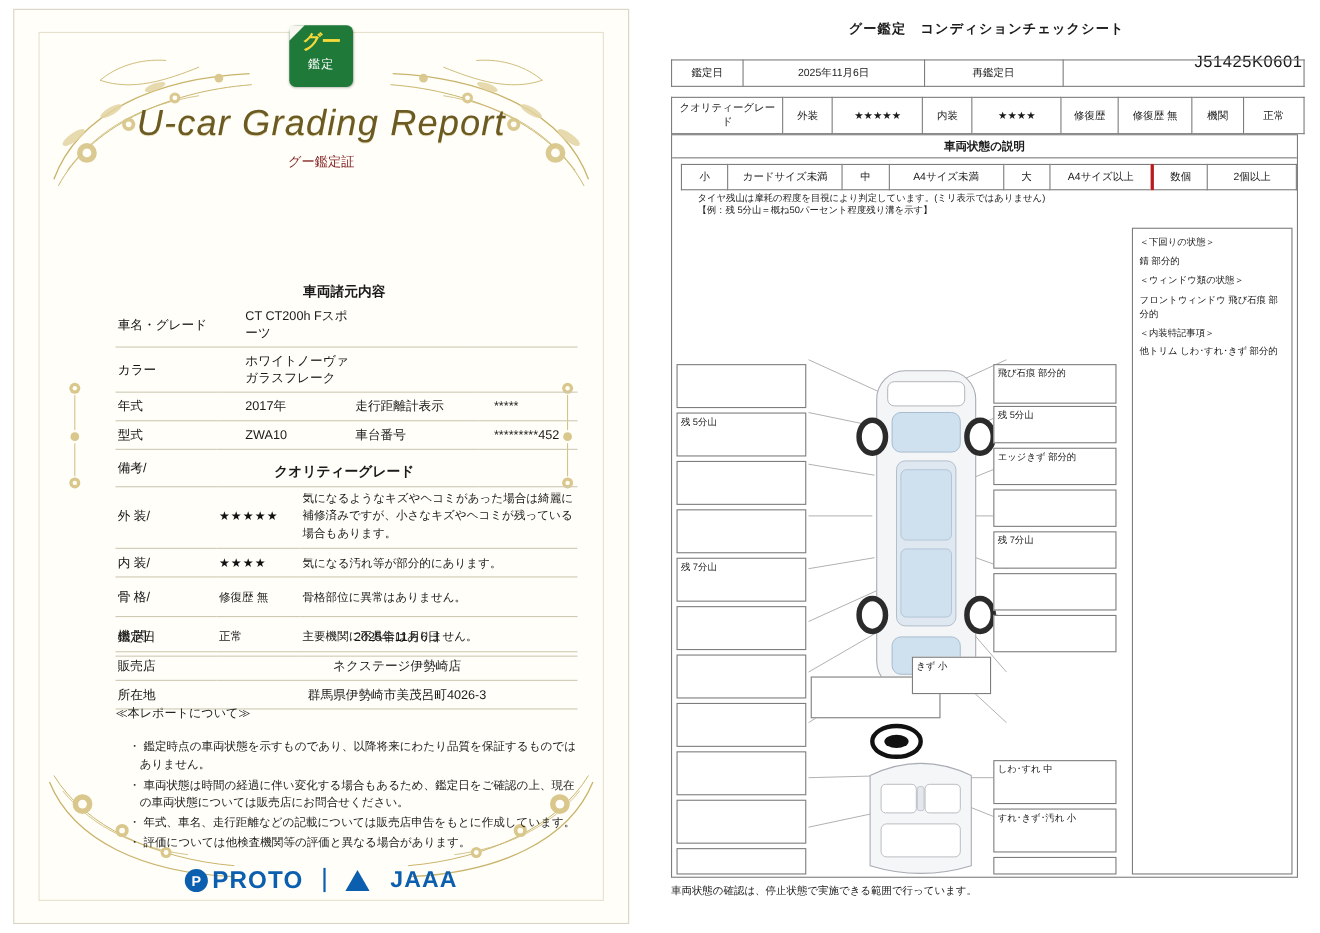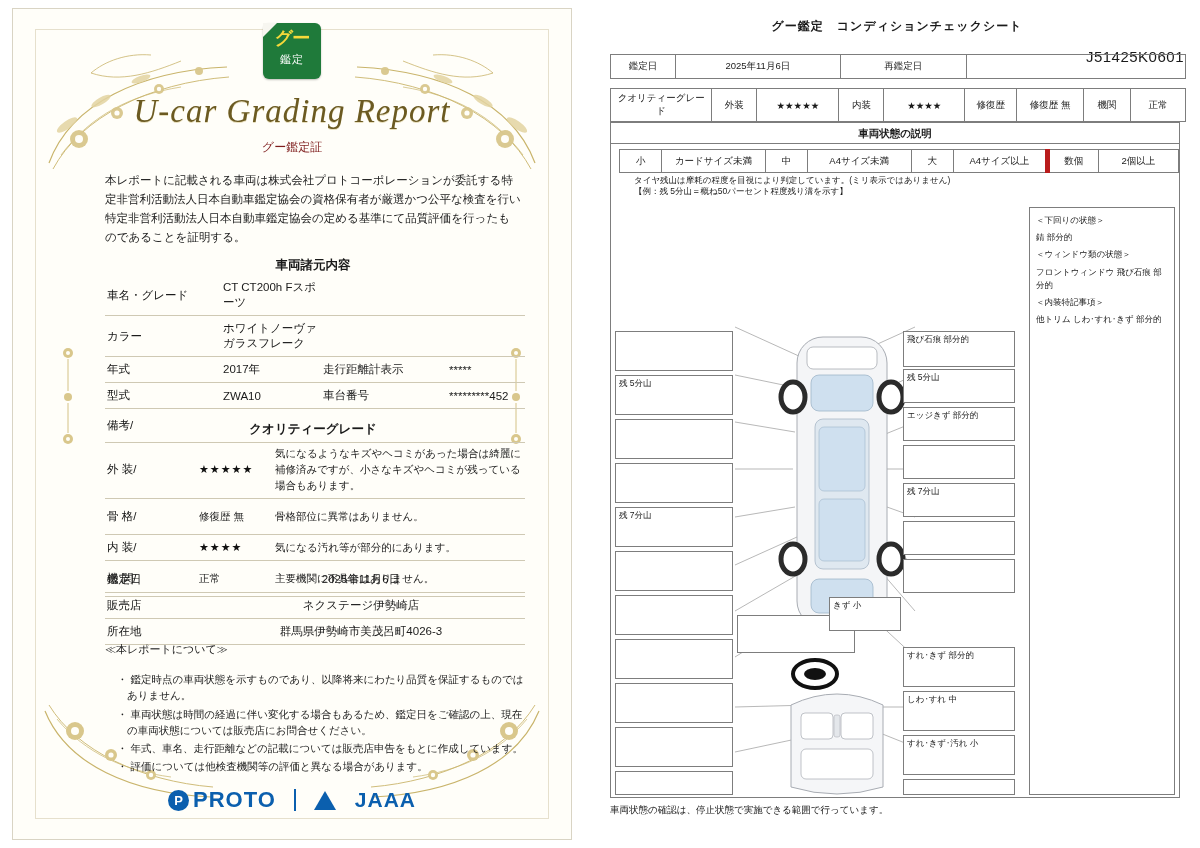--- a/index.html
+++ b/index.html
@@ -44,21 +44,21 @@
   .badge-top{
     color:#f6d93a;font-weight:bold;font-size:18px;text-align:center;
     line-height:30px;letter-spacing:-1px;
   }
   .badge-bot{
     color:#ffffff;font-size:11px;text-align:center;line-height:12px;
     letter-spacing:1px;
   }
   .cert-title{
     position:absolute;left:0;right:0;top:84px;text-align:center;
-    font-family:Liberation Serif, serif;
+    font-family:Liberation Sans, sans-serif;
     font-style:italic;font-size:33px;color:#6b5a22;
     letter-spacing:1px;
     text-shadow:0 1px 0 #e8dfbc;
   }
   .cert-subtitle{
     position:absolute;left:0;right:0;top:130px;text-align:center;
     font-size:12px;color:#7f1d1d;
   }
   .cert-desc{
     position:absolute;left:92px;right:50px;top:162px;
@@ -277,21 +277,20 @@
 
     <div class="logo-badge">
       <div class="badge-shape">
         <div class="badge-top">グー</div>
         <div class="badge-bot">鑑定</div>
       </div>
     </div>
 
     <div class="cert-title">U-car Grading Report</div>
     <div class="cert-subtitle">グー鑑定証</div>
-    <div class="cert-desc">本レポートに記載される車両は株式会社プロトコーポレーションが委託する特定非営利活動法人日本自動車鑑定協会の資格保有者が厳選かつ公平な検査を行い特定非営利活動法人日本自動車鑑定協会の定める基準にて品質評価を行ったものであることを証明する。</div>
 
     <div class="sec-title" style="top:248px;">車両諸元内容</div>
 
     <table class="spec" style="left:92px;top:266px;width:420px;">
       <tbody>
           <tr class="row-line">
         <td class="lbl">車名・グレード</td>
         <td style="padding-left:26px;">CT CT200h Fスポーツ</td>
         <td></td>
             <td></td>
@@ -326,28 +325,28 @@
     <div class="sec-title" style="top:412px;">クオリティーグレード</div>
 
     <table class="spec" style="left:92px;top:432px;width:420px;">
       <tbody>
           <tr class="row-line">
         <td class="lbl" style="width:46px;">外 装/</td>
         <td class="stars" style="width:72px;">★★★★★</td>
         <td style="font-size:10.5px;line-height:1.5;">気になるようなキズやヘコミがあった場合は綺麗に補修済みですが、小さなキズやヘコミが残っている場合もあります。</td>
       </tr>
       <tr class="row-line">
+        <td class="lbl">内 装/</td>
+        <td class="stars">★★★★</td>
+        <td style="font-size:10.5px;">気になる汚れ等が部分的にあります。</td>
+      </tr>
+      <tr class="row-line">
         <td class="lbl" style="padding-top:10px;padding-bottom:10px;">骨 格/</td>
         <td style="font-size:10.5px;">修復歴 無</td>
         <td style="font-size:10.5px;">骨格部位に異常はありません。</td>
-      </tr>
-      <tr class="row-line">
-        <td class="lbl">内 装/</td>
-        <td class="stars">★★★★</td>
-        <td style="font-size:10.5px;">気になる汚れ等が部分的にあります。</td>
       </tr>
       <tr class="row-line">
         <td class="lbl" style="padding-top:10px;padding-bottom:10px;">機 関/</td>
         <td style="font-size:10.5px;">正常</td>
         <td style="font-size:10.5px;">主要機関に不具合はありません。</td>
       </tr>
     </tbody>
       </table>
 
     <table class="spec" style="left:92px;top:558px;width:420px;">
@@ -426,21 +425,21 @@
 
       <table class="grid size-row">
         <tbody>
             <tr>
           <td class="t-hdr" style="width:36px;">小</td>
           <td style="width:110px;text-align:center;">カードサイズ未満</td>
           <td class="t-hdr" style="width:36px;">中</td>
           <td style="width:110px;text-align:center;">A4サイズ未満</td>
           <td class="t-hdr" style="width:36px;">大</td>
           <td style="width:96px;text-align:center;">A4サイズ以上</td>
-          <td class="t-hdr" style="width:44px;border-left:5px solid #b91c1c;">数個</td>
+          <td class="t-hdr" style="width:44px;border-left:3px solid #b91c1c;">数個</td>
           <td style="width:82px;text-align:center;">2個以上</td>
         </tr>
       </tbody>
         </table>
 
       <div class="tyre-note">
         <div>タイヤ残山は摩耗の程度を目視により判定しています。(ミリ表示ではありません)</div>
         <div>【例：残 5分山＝概ね50パーセント程度残り溝を示す】</div>
       </div>
 
@@ -502,21 +501,20 @@
         <div class="cell" style="left:122px;top:408px;width:118px;height:38px;"></div>
 
         <div class="cell" style="left:288px;top:124px;width:112px;height:36px;">飛び石痕 部分的</div>
         <div class="cell" style="left:288px;top:162px;width:112px;height:34px;">残 5分山</div>
         <div class="cell" style="left:288px;top:200px;width:112px;height:34px;">エッジきず 部分的</div>
         <div class="cell" style="left:288px;top:238px;width:112px;height:34px;"></div>
         <div class="cell" style="left:288px;top:276px;width:112px;height:34px;">残 7分山</div>
         <div class="cell" style="left:288px;top:314px;width:112px;height:34px;"></div>
         <div class="cell" style="left:288px;top:352px;width:112px;height:34px;"></div>
         <div class="cell" style="left:214px;top:390px;width:72px;height:34px;">きず 小</div>
-        <div class="cell" style="left:288px;top:440px;width:112px;height:40px;">すれ･きず 部分的</div>
         <div class="cell" style="left:288px;top:484px;width:112px;height:40px;">しわ･すれ 中</div>
         <div class="cell" style="left:288px;top:528px;width:112px;height:40px;">すれ･きず･汚れ 小</div>
         <div class="cell" style="left:288px;top:572px;width:112px;height:16px;"></div>
       </div>
 
       <div class="right-notes">
         <div>＜下回りの状態＞</div>
         <div>錆 部分的</div>
         <div>＜ウィンドウ類の状態＞</div>
         <div>フロントウィンドウ 飛び石痕 部分的</div>

